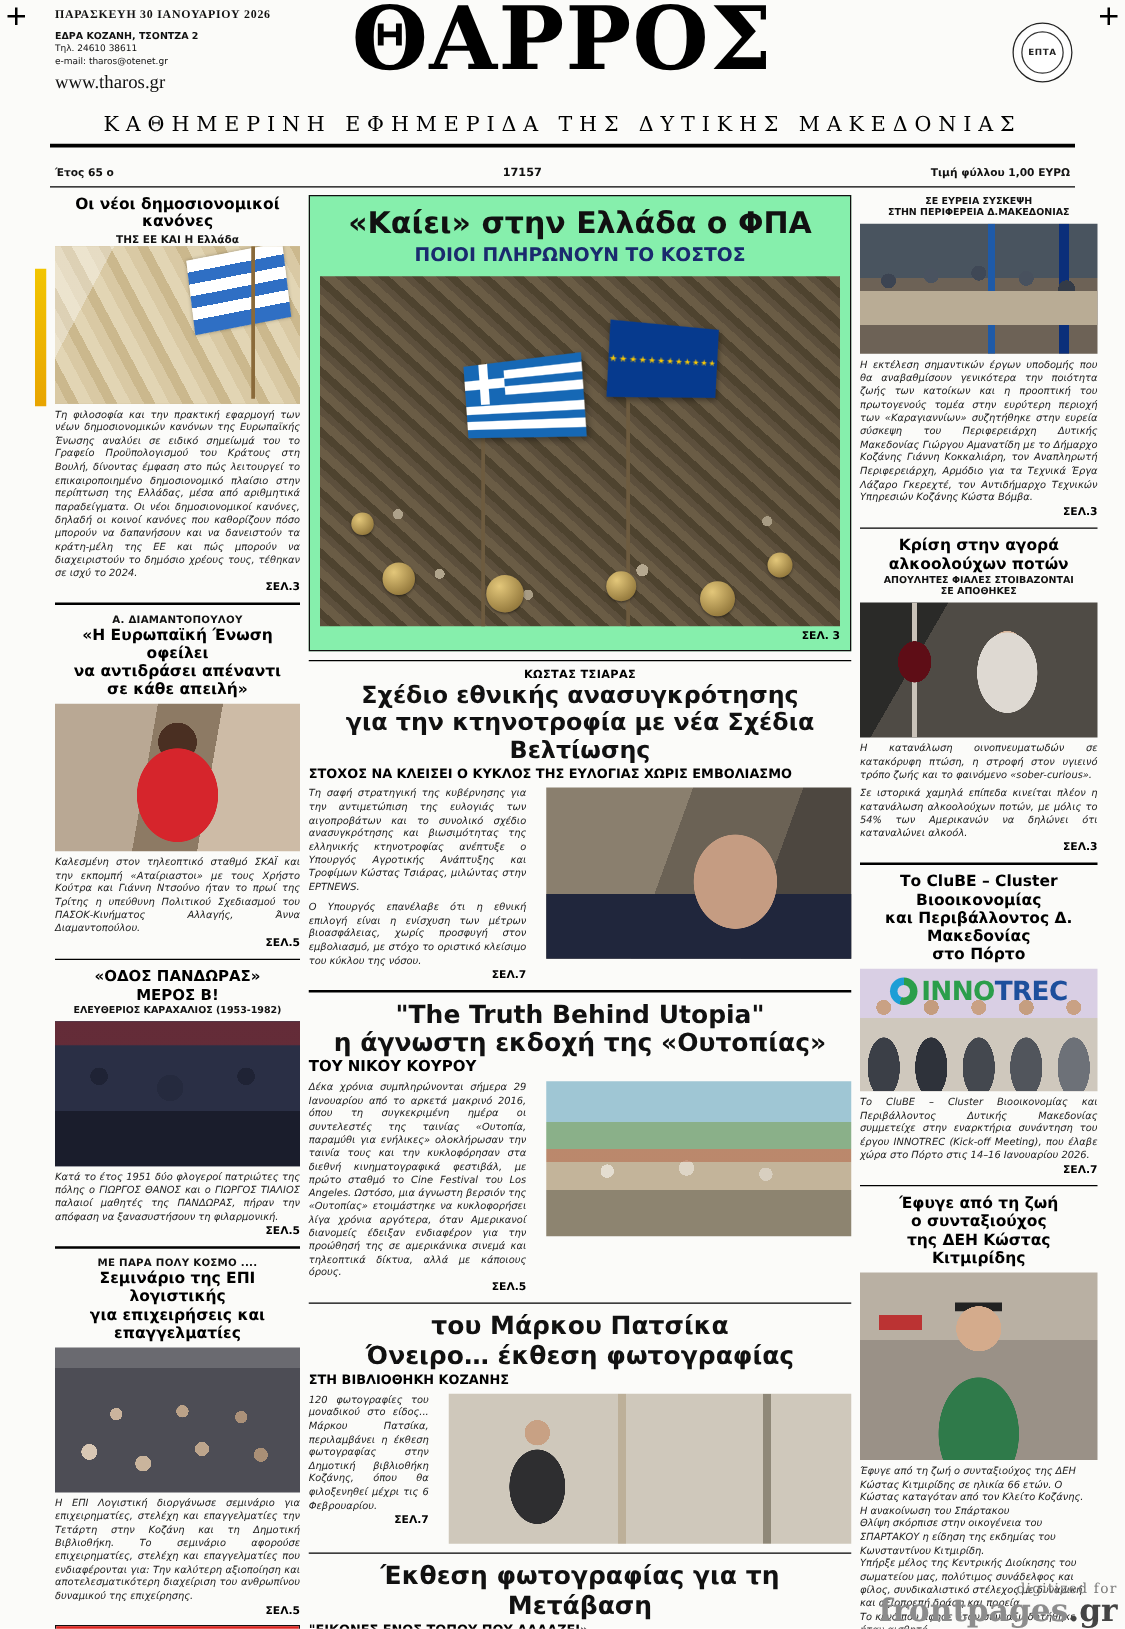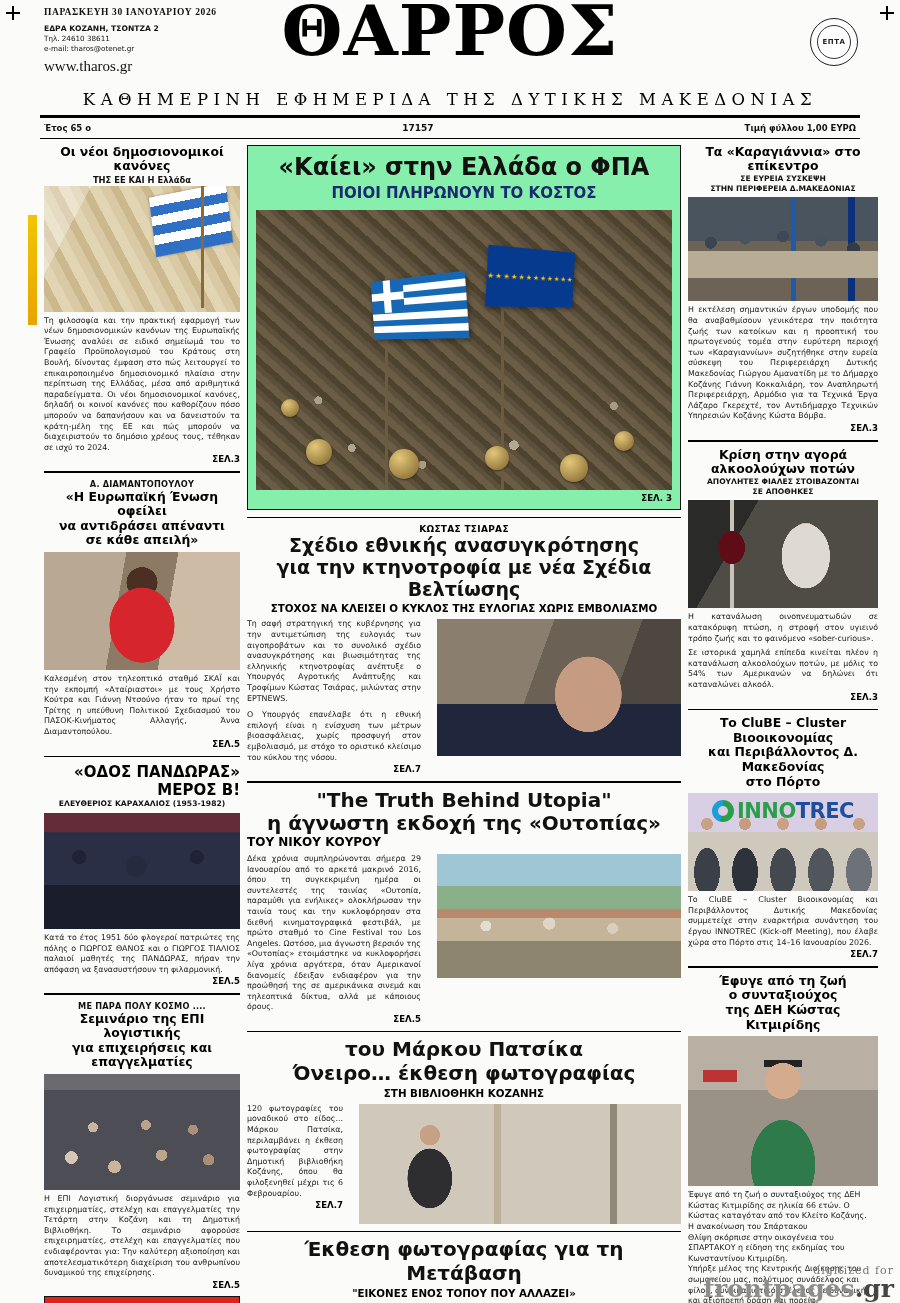--- a/index.html
+++ b/index.html
@@ -55,47 +55,48 @@
     text-align: center;
     font-family: "DejaVu Serif", serif;
     font-size: 16.5px;
     letter-spacing: 5.5px;
     color: #000;
     padding: 4px 0 6px;
   }
   .rule-thick { height: 2.5px; background:#000; margin: 0 40px; }
   .infobar {
     display:flex; justify-content:space-between; align-items:center;
-    margin: 0 40px; padding: 5px 4px 5px 4px;
+    margin: 0 40px; padding: 16px 4px 5px 4px;
     border-bottom: 1.5px solid #000;
     font-size: 8.5px; font-weight: 700; color:#111;
   }
   .infobar .issue { font-size: 9px; }
 
   
   .grid {
     display: grid;
     grid-template-columns: 196px 434px 190px;
     gap: 0 7px;
     margin: 6px 38px 0 44px;
   }
   .col { display:flex; flex-direction:column; }
 
   .divider { height:1.5px; background:#000; margin: 7px 0 6px; }
 
   
   .kicker { font-size: 8.2px; font-weight: 700; text-align:center; letter-spacing:.2px; color:#111; line-height:1.3;}
   .hl-s { font-size: 12.4px; font-weight: 700; text-align:center; line-height:1.18; color:#000; }
-  .hl-s2 { font-size: 15px; font-weight: 700; text-align:right; line-height:1.2; color:#000;}
+  .hl-s2 { font-size: 12px; font-weight: 700; text-align:center; line-height:1.2; color:#000;}
   .sub-s { font-size: 8.4px; font-weight:700; text-align:center; color:#111; line-height:1.3; margin-top:1px;}
   .sub-xs { font-size: 7.6px; font-weight:700; text-align:center; color:#111; line-height:1.3;}
 
   .body-txt {
     font-size: 7.9px; line-height: 1.34; color: #1a1a1a; text-align: justify;
     font-family: "DejaVu Sans", sans-serif;
+    font-style: italic;
   }
   .sel { font-size: 8.6px; font-weight: 800; text-align: right; color:#000; margin-top:1px;}
 
   .photo { width:100%; position:relative; overflow:hidden; background:#ccc; }
 
   
   .ph-euro {
     height: 126px;
     background:
       linear-gradient(118deg, rgba(255,255,255,.35) 0 18%, transparent 18% 100%),
@@ -320,21 +321,21 @@
 
   
   .lead-box { border:1.5px solid #111; background:#86efac; padding:8px 8px 6px; }
   .lead-h1 { font-size: 24px; font-weight: 800; text-align:center; color:#111; line-height:1.1;}
   .lead-h2 { font-size: 15px; font-weight: 800; text-align:center; color:#1a2a6e; margin-top:4px;}
   .lead-sel { text-align:right; font-size:8.6px; font-weight:800; margin-top:3px; }
 
   .c-kicker { font-size:9px; font-weight:700; text-align:center; letter-spacing:.3px;}
   .c-h1 { font-size:19px; font-weight:700; text-align:center; line-height:1.16; color:#111;}
   .c-h2 { font-size:20px; font-weight:700; text-align:center; line-height:1.16; color:#111;}
-  .c-sub { font-size:10.3px; font-weight:700; text-align:center; margin-top:2px;}
+  .c-sub { font-size:10.3px; font-weight:700; margin-top:2px;}
   .c-by { font-size:12px; font-weight:800; text-align:left; }
 
   .two-col { display:flex; gap:16px; margin-top:5px; }
   .two-col .txt { flex: 0 0 174px; }
   .two-col .img { flex: 1; }
 
   .wm {
     position:absolute; right: 6px; bottom: 2px;
     text-align:right; font-family:"DejaVu Serif", serif; pointer-events:none;
   }
@@ -512,21 +513,20 @@
         <div class="c-h2">Έκθεση φωτογραφίας για τη Μετάβαση</div>
         <div class="c-sub">"ΕΙΚΟΝΕΣ ΕΝΟΣ ΤΟΠΟΥ ΠΟΥ ΑΛΛΑΖΕΙ»</div>
         <div class="c-sub">ΣΤΟ ΛΑΟΓΡΑΦΙΚΟ ΜΟΥΣΕΙΟ ΚΟΖΑΝΗΣ</div>
 
       </div>
     </div>
 
     <div class="col">
 
       <div>
-        <div class="hl-s">Τα «Καραγιάννια» στο επίκεντρο</div>
         <div class="sub-xs">ΣΕ ΕΥΡΕΙΑ ΣΥΣΚΕΨΗ</div>
         <div class="sub-xs">ΣΤΗΝ ΠΕΡΙΦΕΡΕΙΑ Δ.ΜΑΚΕΔΟΝΙΑΣ</div>
         <div class="photo ph-meeting" style="margin-top:4px;"></div>
         <div class="body-txt" style="margin-top:4px;">Η εκτέλεση σημαντικών έργων υποδομής που θα αναβαθμίσουν γενικότερα την ποιότητα ζωής των κατοίκων και η προοπτική του πρωτογενούς τομέα στην ευρύτερη περιοχή των «Καραγιαννίων» συζητήθηκε στην ευρεία σύσκεψη του Περιφερειάρχη Δυτικής Μακεδονίας Γιώργου Αμανατίδη με το Δήμαρχο Κοζάνης Γιάννη Κοκκαλιάρη, τον Αναπληρωτή Περιφερειάρχη, Αρμόδιο για τα Τεχνικά Έργα Λάζαρο Γκερεχτέ, τον Αντιδήμαρχο Τεχνικών Υπηρεσιών Κοζάνης Κώστα Βόμβα.</div>
         <div class="sel">ΣΕΛ.3</div>
       </div>
 
       <div class="divider"></div>
 
       <div>

